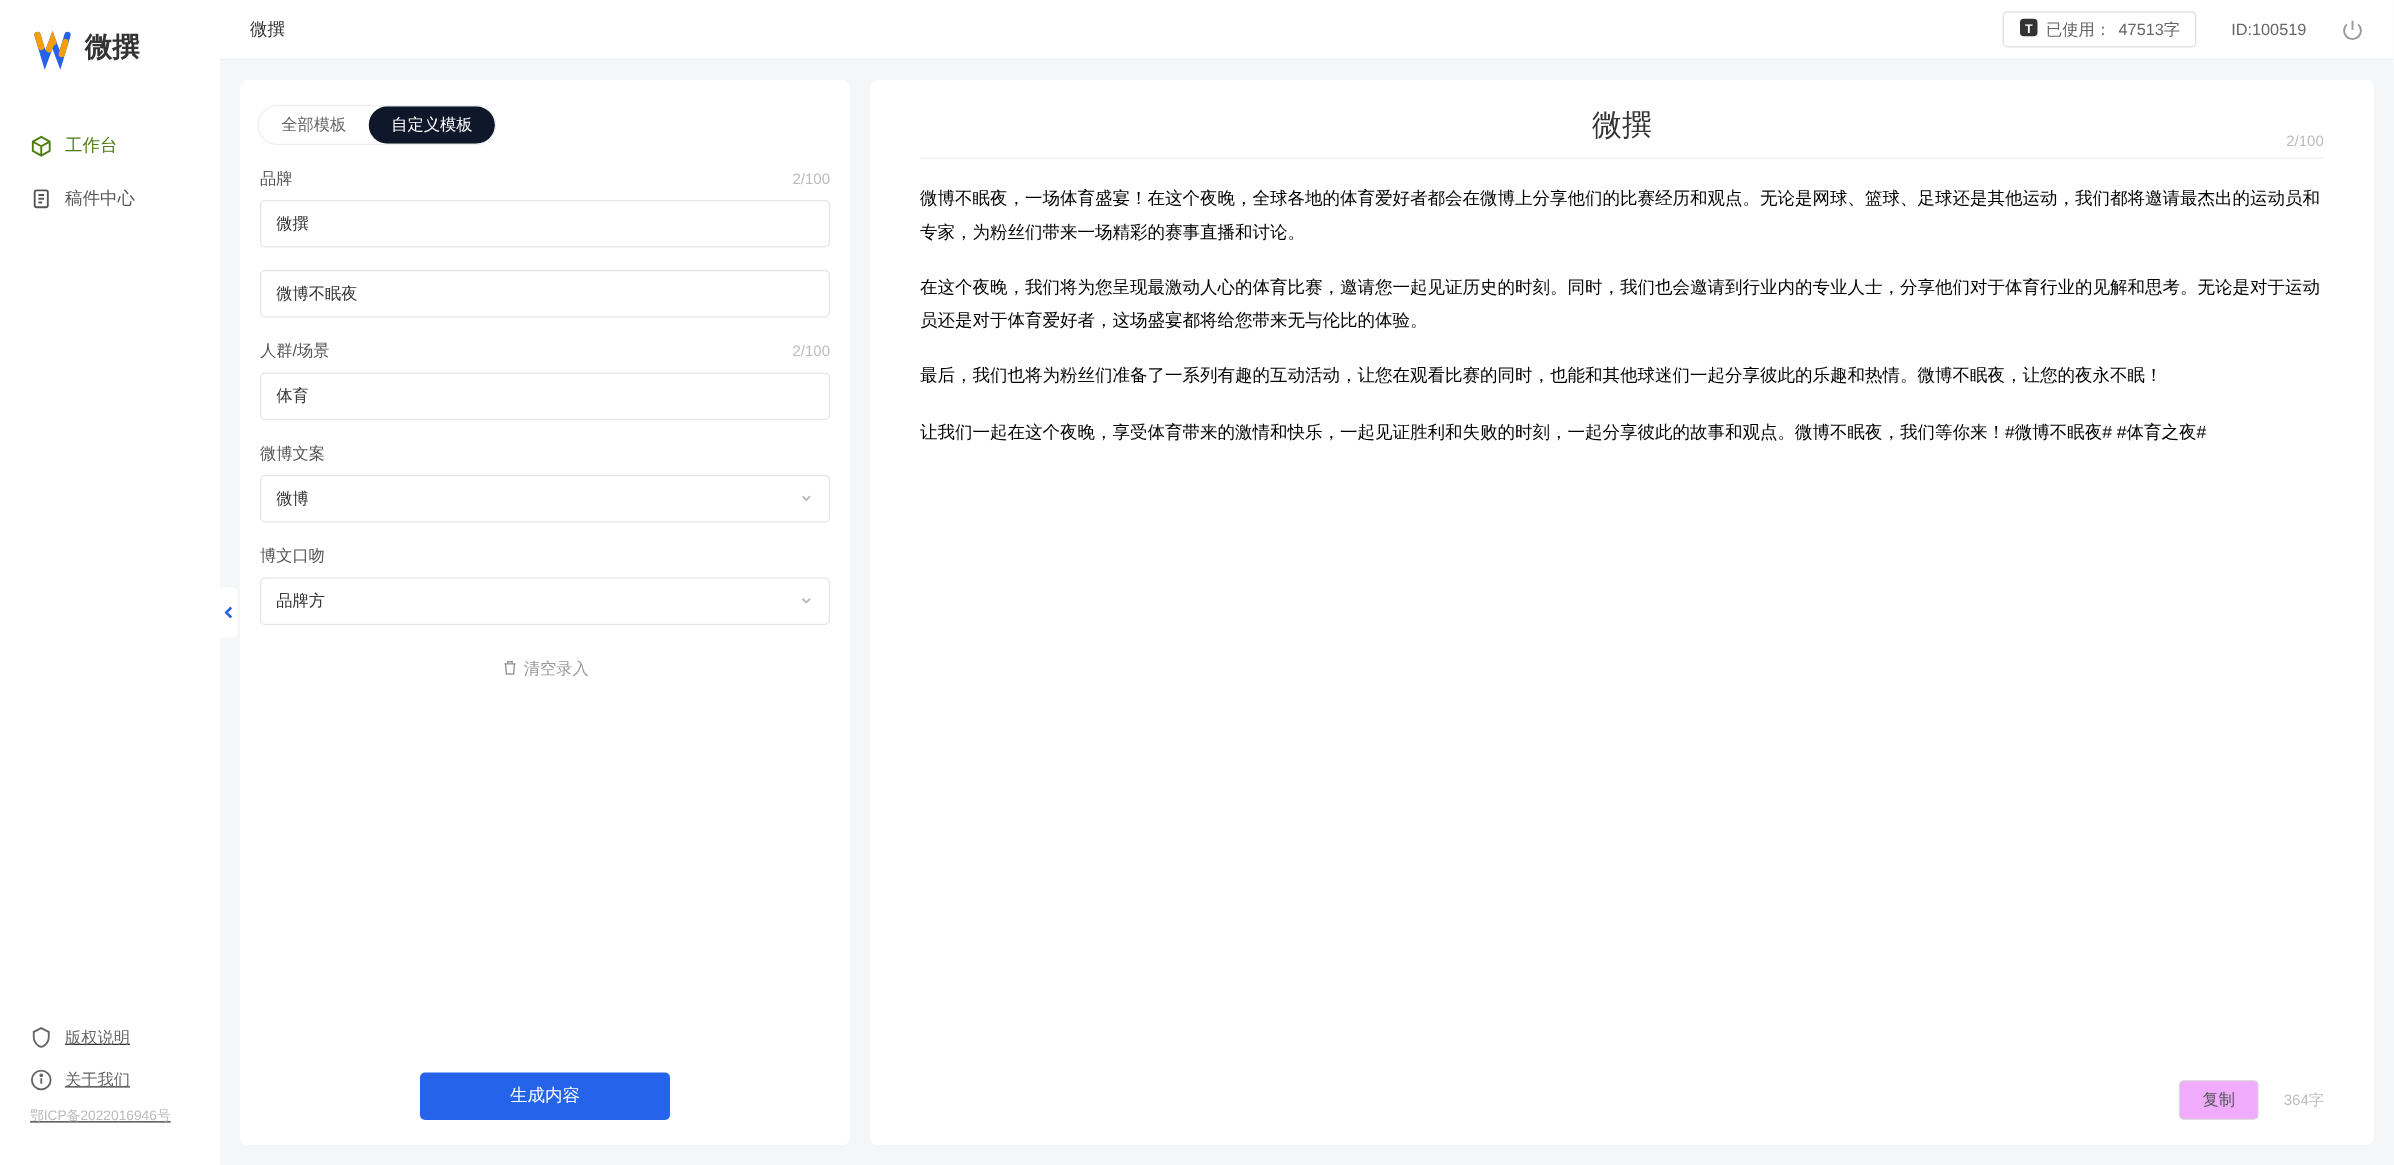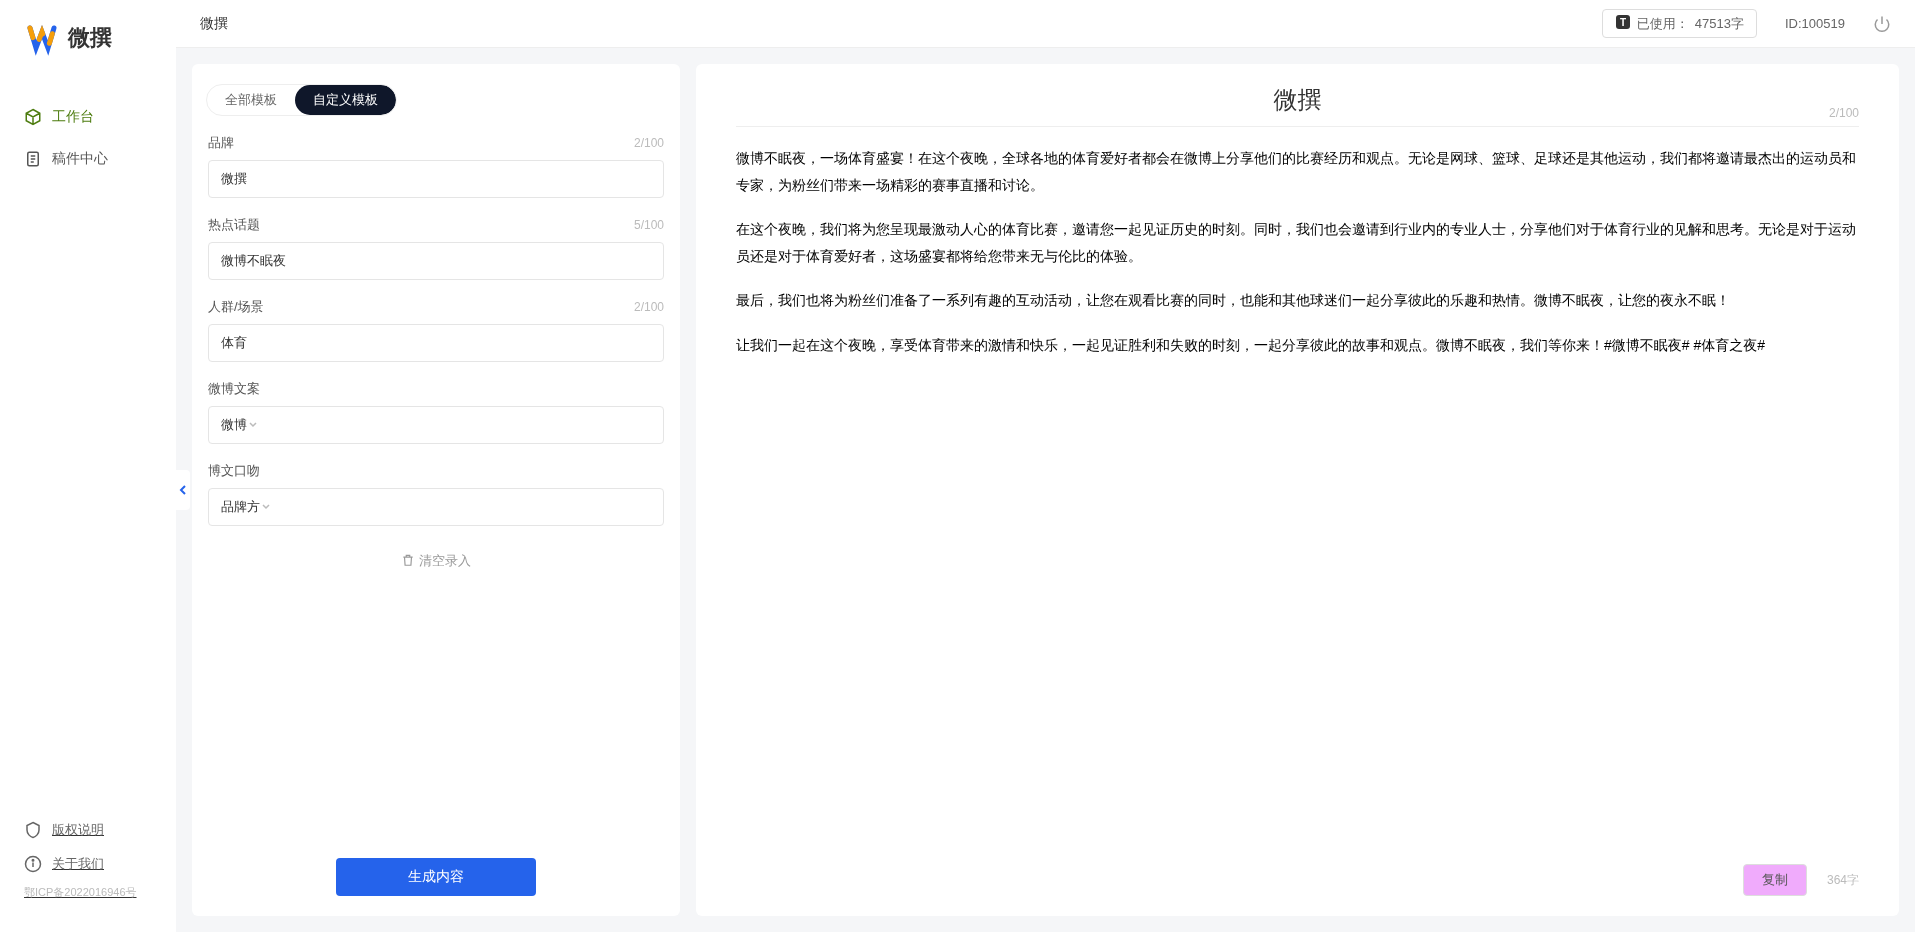--- a/index.html
+++ b/index.html
@@ -47,21 +47,21 @@
 .template-title { font-size: 14px; font-weight: 500; color: #333; margin-bottom: 4px; }
 .template-desc { font-size: 12px; color: #999; }
 
 
 .form { flex: 1; overflow-y: auto; padding: 0 2px; }
 .form-group { margin-bottom: 18px; }
 .form-label-row { display: flex; justify-content: space-between; align-items: center; margin-bottom: 8px; }
 .form-label { font-size: 13px; color: #555; }
 .form-counter { font-size: 12px; color: #bbb; }
 .form-input, .form-select { width: 100%; height: 38px; border: 1px solid #e5e5e5; border-radius: 4px; padding: 0 12px; font-size: 13px; color: #333; background: #fff; }
-.form-select { display: flex; align-items: center; justify-content: flex-start; cursor: pointer; }
+.form-select { display: flex; align-items: center; justify-content: space-between; cursor: pointer; }
 .form-select .chevron { color: #bbb; }
 
 .clear-btn { display: flex; align-items: center; justify-content: center; gap: 4px; color: #999; font-size: 13px; padding: 8px; cursor: pointer; }
 
 .generate-btn { width: 200px; height: 38px; background: #2563eb; color: #fff; border: none; border-radius: 4px; font-size: 14px; cursor: pointer; margin: 16px auto 0; display: block; }
 
 
 .output-header { text-align: center; position: relative; padding-bottom: 10px; border-bottom: 1px solid #eee; margin-bottom: 18px; }
 .output-title { font-size: 24px; font-weight: 500; }
 .output-counter { position: absolute; right: 0; bottom: 6px; font-size: 12px; color: #bbb; }
@@ -169,24 +169,20 @@
         <div class="form">
           <div class="form-group">
             <div class="form-label-row">
               <span class="form-label">品牌</span>
               <span class="form-counter">2/100</span>
             </div>
             <input class="form-input" value="微撰" style="">
           </div>
 
           <div class="form-group">
-            <div class="form-label-row">
-              <span class="form-label">热点话题</span>
-              <span class="form-counter">5/100</span>
-            </div>
             <input class="form-input" value="微博不眠夜" style="">
           </div>
 
           <div class="form-group">
             <div class="form-label-row">
               <span class="form-label">人群/场景</span>
               <span class="form-counter">2/100</span>
             </div>
             <input class="form-input" value="体育" style="">
           </div>

